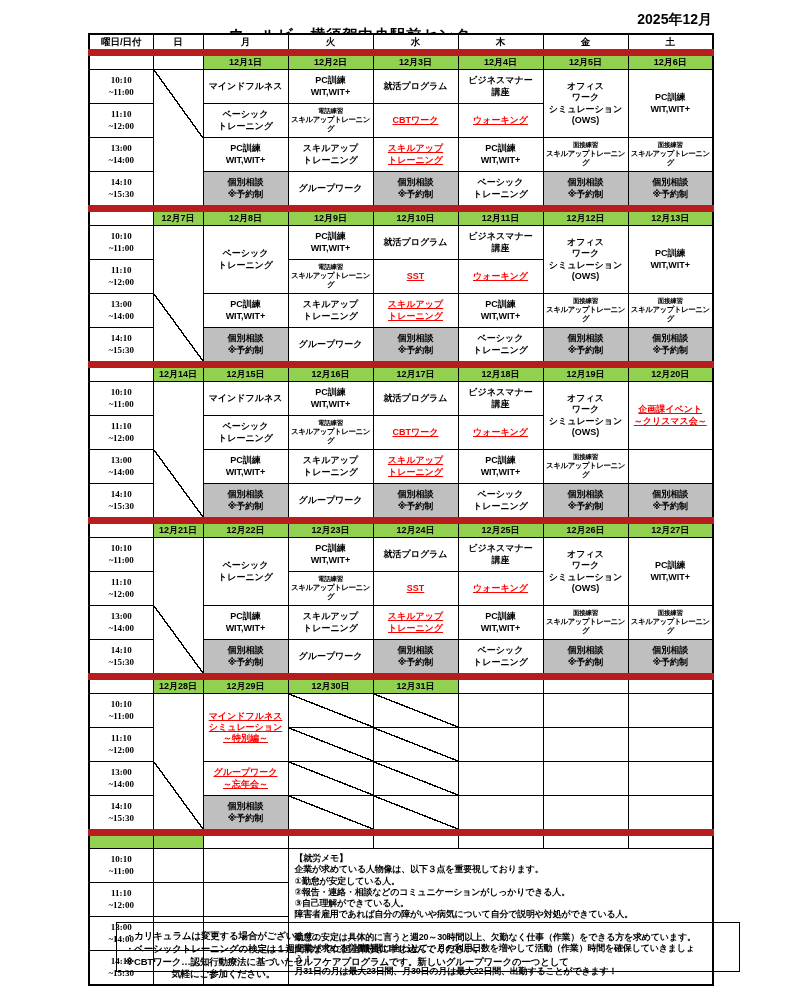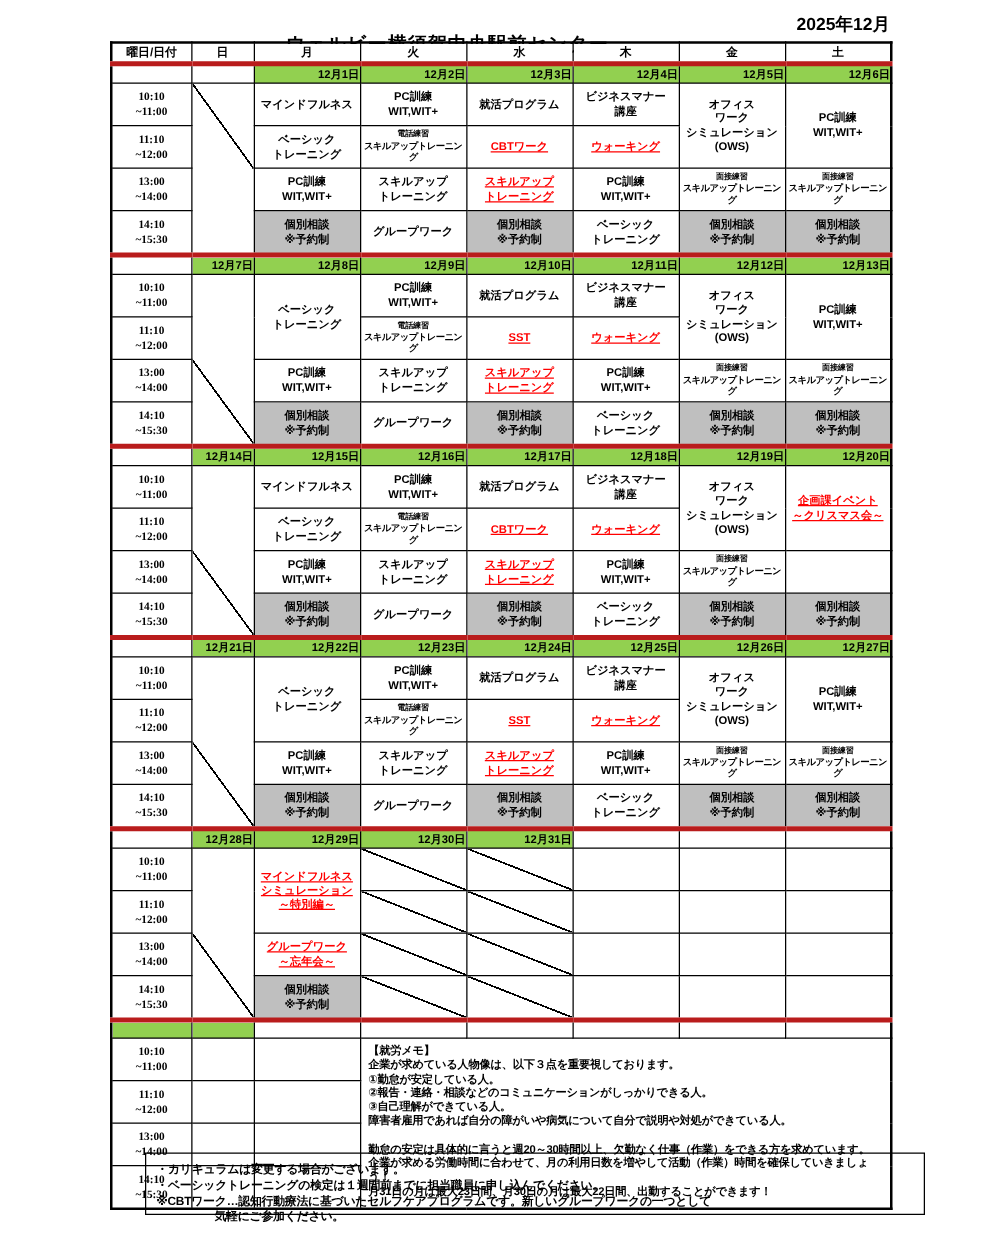--- a/index.html
+++ b/index.html
@@ -9,21 +9,21 @@
   }
   .title{position:absolute;top:26px;left:88px;width:540px;text-align:center;
          font-size:15px;letter-spacing:1px;}
   .month{position:absolute;top:11px;left:560px;width:152px;text-align:right;font-size:14px;}
 
   table.sched{position:absolute;top:33px;left:88px;border-collapse:collapse;
               table-layout:fixed;border:2px solid #000;padding-left:37px;}
   .sched th,.sched td{border:1px solid #000;padding:0;text-align:center;
                       vertical-align:middle;font-weight:bold;overflow:hidden;}
   .sched th{height:14px;font-size:9.5px;background:#fff;}
-  tr.daterow td{height:12px;font-size:9px;border-top:4px solid #b91c1c;text-align:right;}
+  tr.daterow td{height:12px;font-size:9px;border-top:7px solid #b91c1c;}
   td.green{background:var(--green,#92D050);}
   tr.timerow td{height:33px;font-size:9px;line-height:1.25;white-space:pre-line;}
   td.time{font-size:9.5px;font-family:Liberation Serif, serif;}
   td.gray{background:var(--gray,#BFBFBF);}
   td.red{color:var(--red,#FF0000);text-decoration:underline;}
   .smalltop{font-size:6.5px;line-height:1.2;letter-spacing:-0.2px;}
   .mainsm{font-size:7.5px;line-height:1.25;letter-spacing:-0.5px;}
   td.rel{position:relative;}
   .diag{position:absolute;left:0;right:0;
     background:linear-gradient(to right top,

